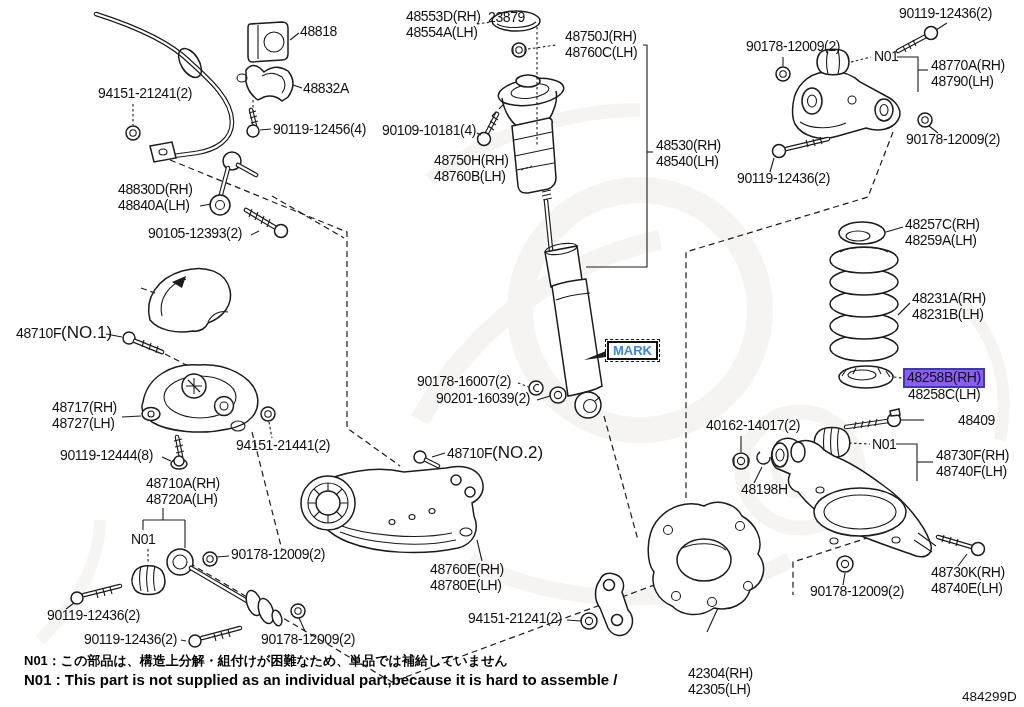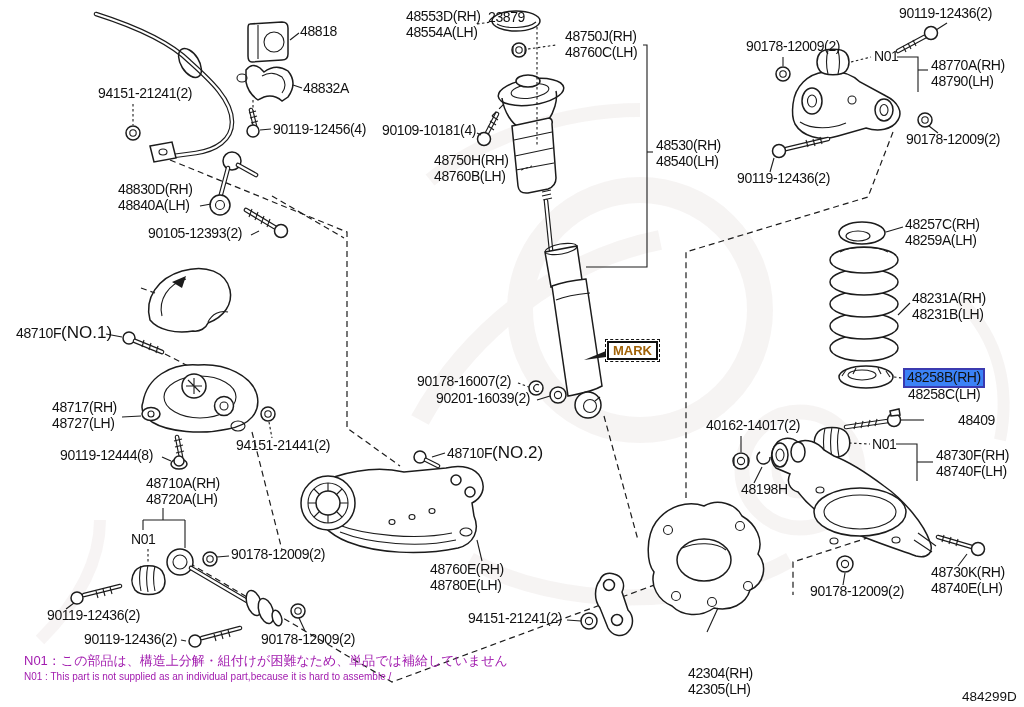--- a/index.html
+++ b/index.html
@@ -2,26 +2,26 @@
 <html><head>
 <meta charset="utf-8">
 <style>
   html,body{margin:0;padding:0;background:#fff;}
   #stage{position:relative;width:1024px;height:707px;background:#fff;overflow:hidden;
          font-family:"Liberation Sans",sans-serif;}
   #art{position:absolute;left:0;top:0;}
   .lbl{position:absolute;font-weight:normal;font-size:14px;line-height:15.5px;
        letter-spacing:-0.4px;color:#111;white-space:nowrap;}
   .lbl .suffix{font-size:17px;letter-spacing:0;}
-  .hl{background:#3b82f6;border:2px solid #3b3ab0;padding:0 2px;margin:-2px 0 0 -3px;display:inline-block;}
+  .hl{background:#8b5cf6;border:2px solid #3b3ab0;padding:0 2px;margin:-2px 0 0 -3px;display:inline-block;}
   .mark-box{position:absolute;border:2px solid #111;outline:1px dashed #111;outline-offset:1px;
-       background:#fff;padding:0 4px;font-weight:bold;font-size:13px;letter-spacing:0;color:#a16207;}
-  .note-row{position:absolute;font-weight:normal;color:#a21caf;white-space:nowrap;}
+       background:#fff;padding:0 4px;font-weight:bold;font-size:13px;letter-spacing:0;color:#3b82f6;}
+  .note-row{position:absolute;font-weight:bold;color:#000000;white-space:nowrap;}
   .note-jp{font-size:13px;}
-  .note-en{font-size:10px;}
+  .note-en{font-size:15px;}
   .note-en .cont{display:block;margin-left:26px;}
   .docnum{position:absolute;font-size:13.5px;color:#111;font-weight:normal;}
   
   .o{fill:none;stroke:#1c1c1c;stroke-width:4.6;stroke-linecap:round;}
   .i{fill:none;stroke:#fff;stroke-width:2.3;stroke-linecap:round;}
   .ln{fill:none;stroke:#1c1c1c;stroke-width:1.5;}
   .t{fill:none;stroke:#1c1c1c;stroke-width:1.1;}
   .fw{fill:#fff;stroke:#1c1c1c;stroke-width:1.5;}
   .dash{fill:none;stroke:#1c1c1c;stroke-width:1.2;stroke-dasharray:6 4;}
   .dot{fill:none;stroke:#1c1c1c;stroke-width:1.1;stroke-dasharray:2.5 2.5;}

